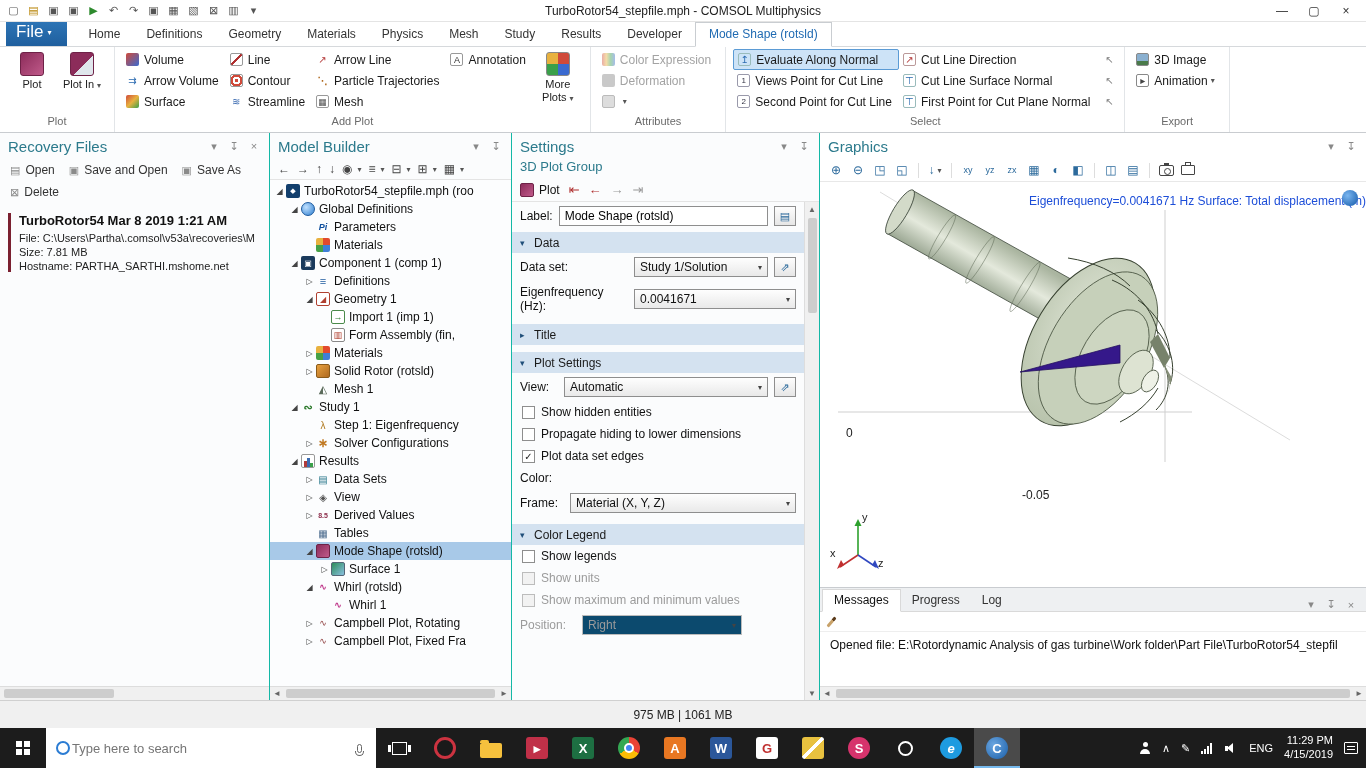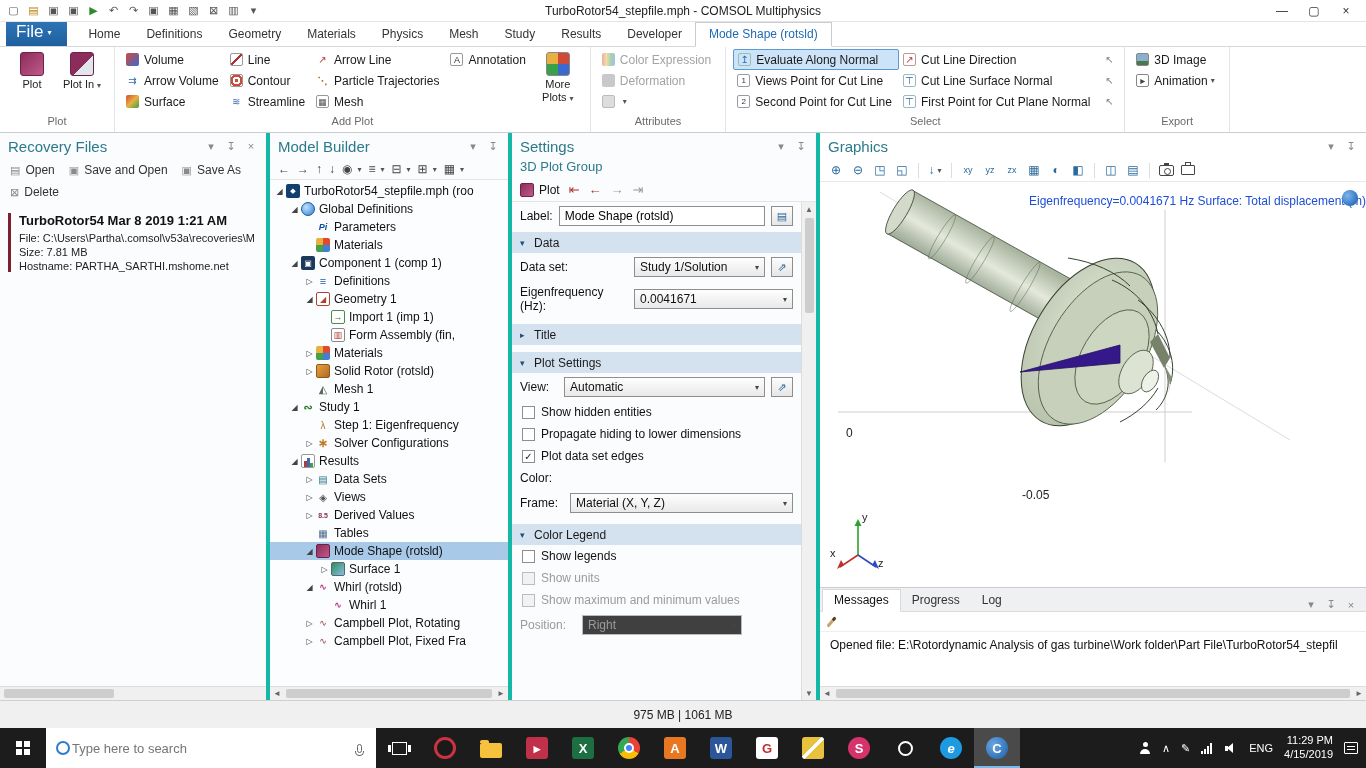--- a/index.html
+++ b/index.html
@@ -53,21 +53,21 @@
 .bi-evalnormal{color:#2a6ab0;border:1px solid #9bb}.bi-evalnormal::before{content:"↥"}
 .bi-cutdir{color:#b03030;border:1px solid #b99}.bi-cutdir::before{content:"↗"}
 .bi-num{border:1px solid #99a;color:#334;font-size:8px}
 .bi-tnorm{color:#2a6ab0;border:1px solid #9bb}.bi-tnorm::before{content:"⊤"}
 .bi-3dimage{background:linear-gradient(#8ab0d0 60%,#4a7a4a 60%);border:1px solid #888}
 .bi-anim{background:#fff;border:1px solid #888;color:#444}.bi-anim::before{content:"▸"}
 .cursorcol{display:flex;flex-direction:column;margin-left:4px}
 .curbtn{width:16px;height:21px;display:flex;align-items:center;justify-content:center;color:#777;font-size:10px}
 
 .main{display:flex;height:567px;background:#eef0f2}
-.panel{display:flex;flex-direction:column;background:#fbfcfd;border-right:4px solid #14b8a6}
+.panel{display:flex;flex-direction:column;background:#fbfcfd;border-right:1px solid #14b8a6}
 .phead{height:26px;display:flex;align-items:center;padding:0 8px;font-size:15px;color:#2c7a8c;flex:none}
 .hicons{margin-left:auto;display:flex;gap:6px;color:#888;font-size:11px;align-items:center}
 .hico{width:14px;text-align:center}
 
 .recovery{width:270px}
 .rf-row{display:flex;gap:14px;padding:4px 10px;font-size:12px;color:#333;align-items:center}
 .rf-it{display:flex;align-items:center;gap:5px}
 .rf-ic{color:#8a8a8a;font-size:11px}
 .rf-entry{margin:10px 10px 0 8px;border-left:3px solid #7a2030;padding-left:8px}
 .rf-title{font-weight:bold;font-size:13px;margin-bottom:4px}
@@ -118,21 +118,21 @@
 .nav.red{color:#b03030}.nav.gray{color:#9a9a9a}
 .scontent{flex:1;overflow:hidden;position:relative;padding-right:15px;background:#fbfcfd}
 .vscroll{position:absolute;right:0;top:0;bottom:0;width:15px;background:#f0f0f0;border-left:1px solid #ddd;display:flex;flex-direction:column;align-items:center}
 .vthumb{width:9px;background:#cdcdcd;border-radius:2px;height:95px;margin-top:2px}
 .varr{height:14px;display:flex;align-items:center;font-size:8px;color:#666}
 .frow{display:flex;align-items:center;padding:4px 8px;font-size:12px;gap:6px}
 .flabel{flex:none}
 .w-data{width:108px}.w-view{width:38px}.w-cf{width:44px}.w-pos{width:56px}
 .combo{flex:1;height:20px;border:1px solid #8e8e8e;background:linear-gradient(#fefefe,#e9e9e9);display:flex;align-items:center;padding:0 5px;font-size:12px;white-space:nowrap;overflow:hidden}
 .combo::after{content:"▾";margin-left:auto;font-size:8px;color:#444;padding-left:4px}
-.combo.disb{color:#9b9b9b;background:#404040;border-color:#bbb}
+.combo.disb{color:#9b9b9b;background:#0c4a6e;border-color:#bbb}
 .aux{width:22px;height:20px;border:1px solid #8e8e8e;background:linear-gradient(#fdfdfd,#e6e6e6);display:flex;align-items:center;justify-content:center;font-size:11px;color:#2c6a9c;flex:none}
 .sect{height:21px;background:#d4e2f0;display:flex;align-items:center;padding:0 8px;font-size:12px;color:#1a1a1a;margin-top:7px;gap:4px}
 .tri{color:#1f4e79;font-size:9px;width:10px}
 .cbrow{display:flex;align-items:center;gap:6px;padding:4px 8px 4px 10px;font-size:12px}
 .cb{width:13px;height:13px;border:1px solid #8e8e8e;background:#fff;flex:none;display:flex;align-items:center;justify-content:center;font-size:10px;color:#222}
 .cb.on::before{content:"✓"}
 .cb.disb{border-color:#bcbcbc;background:#f2f2f2}
 .dis-t{color:#9b9b9b}
 .labelinput{flex:1;height:20px;border:1px solid #8e8e8e;font-size:12px;padding:0 5px;font-family:inherit;background:#fff}
 
@@ -540,21 +540,21 @@
           <span>Results</span>
         </div>
       <div class="trow" style="padding-left:34px">
           <span class="twisty">▷</span>
           <span class="ti ic-datasets"></span>
           <span>Data Sets</span>
         </div>
       <div class="trow" style="padding-left:34px">
           <span class="twisty">▷</span>
           <span class="ti ic-views"></span>
-          <span>Views</span>
+          <span>View</span>
         </div>
       <div class="trow" style="padding-left:34px">
           <span class="twisty">▷</span>
           <span class="ti ic-derived"></span>
           <span>Derived Values</span>
         </div>
       <div class="trow" style="padding-left:34px">
           <span class="twisty"></span>
           <span class="ti ic-tables"></span>
           <span>Tables</span>

